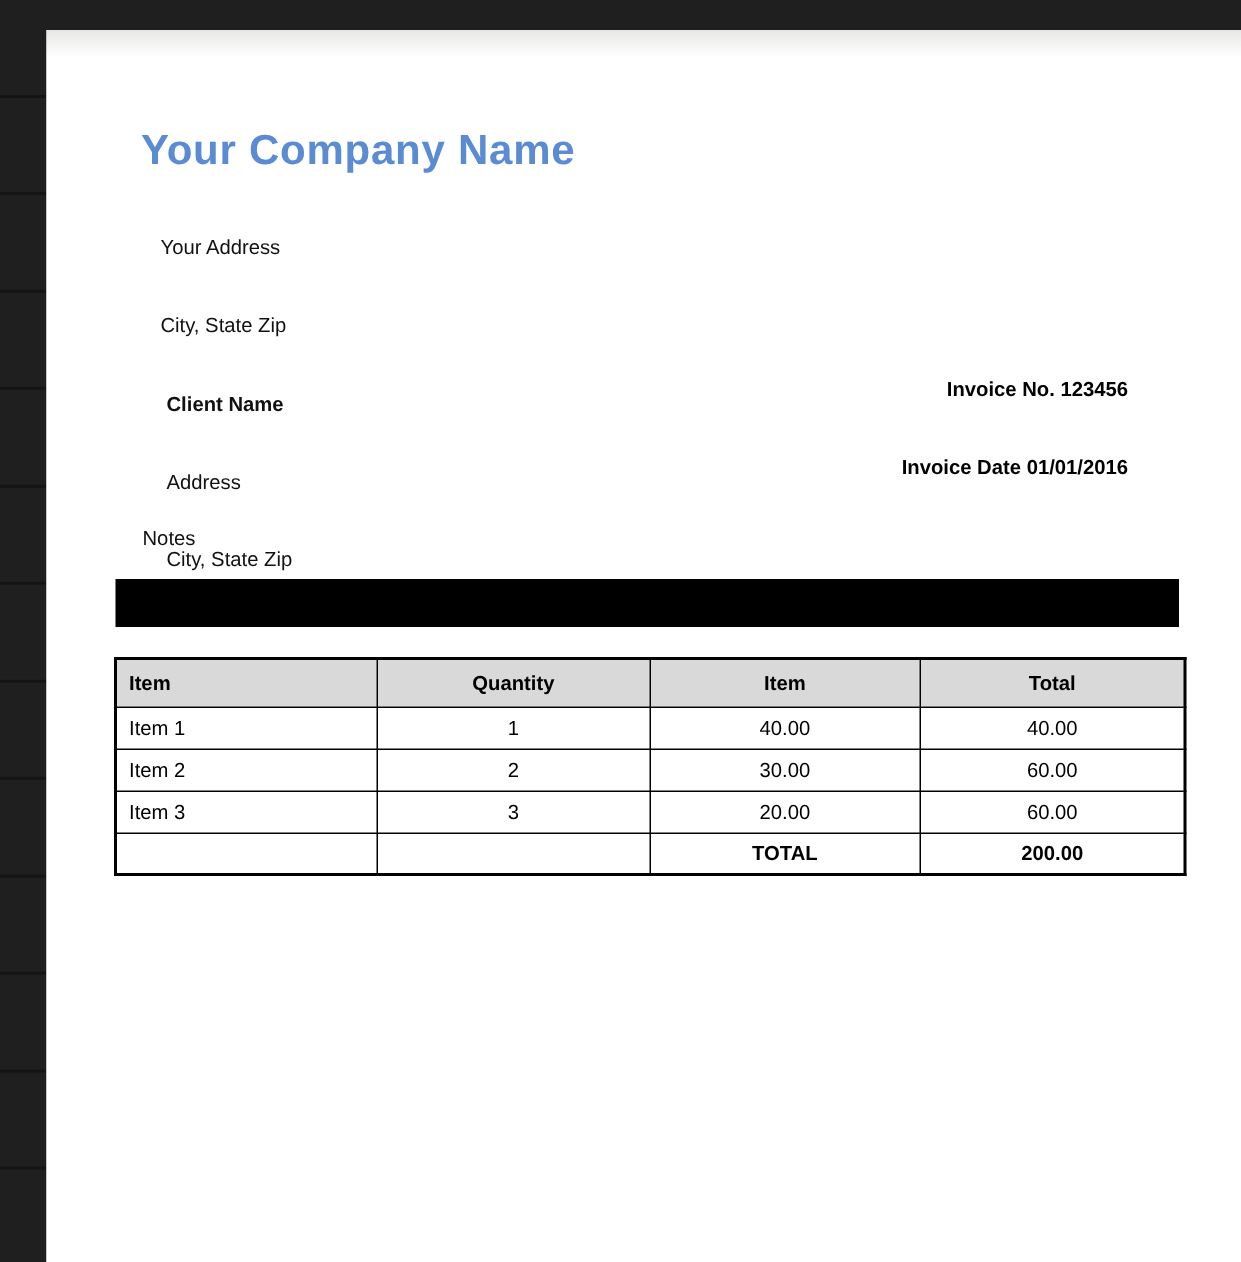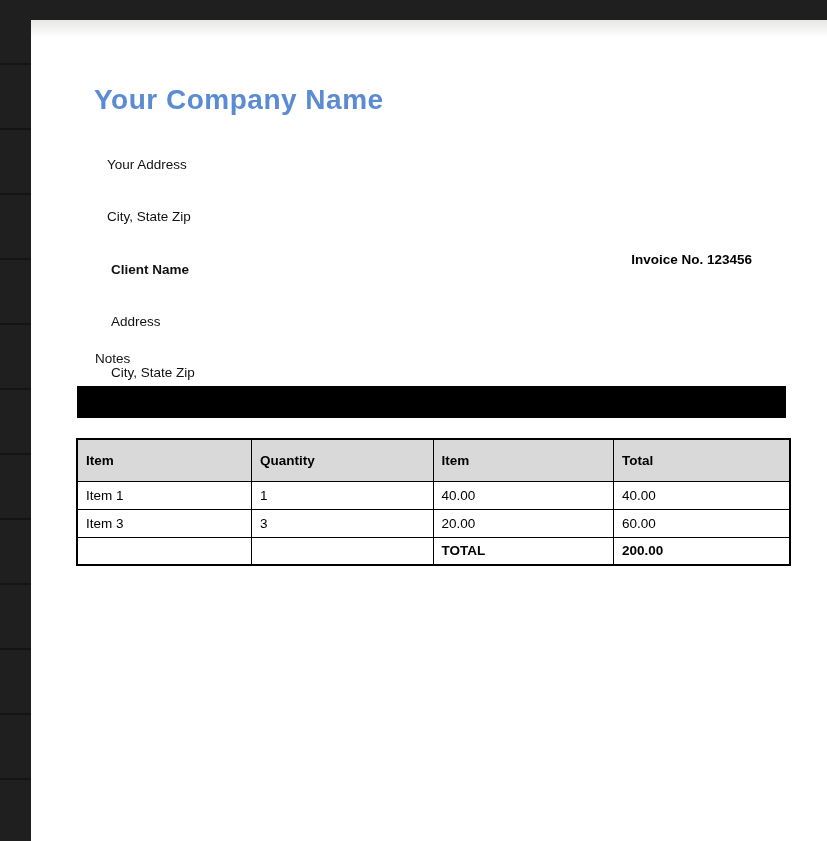--- a/index.html
+++ b/index.html
@@ -69,43 +69,44 @@
     color: #000000;
     border: 2px solid #000000;
   }
   table.items th, table.items td {
     border: 1px solid #000000;
     padding: 0 8px;
     white-space: nowrap;
     overflow: hidden;
   }
   table.items th {
-    height: 42px;
+    height: 32px;
     background: #d9d9d9;
     font-weight: bold;
   }
   table.items td { height: 28px; margin-left: 35px; }
   .al { text-align: left; }
-  .ar { text-align: left; }
+  .ar { text-align: center; }
   .bold { font-weight: bold; }
 </style>
 </head>
 <body>
 
 <div class="page">
 
   <div class="company-name">Your Company Name</div>
 
   <div class="text-block company-address">
     <div>Your Address</div>
     <div>City, State Zip</div>
   </div>
 
   <div class="text-block invoice-meta">
     <div>Invoice No. 123456</div>
+    <div>Invoice Date 01/01/2016</div>
   </div>
 
   <div class="text-block client-block">
     <div class="client-name">Client Name</div>
     <div>Address</div>
     <div>City, State Zip</div>
   </div>
 
   <div class="text-block notes-block">Notes</div>
 
@@ -127,20 +128,26 @@
       </tr>
     </thead>
     <tbody>
       <tr>
         <td class="al">Item 1</td>
         <td class="ar">1</td>
         <td class="ar">40.00</td>
         <td class="ar">40.00</td>
       </tr>
       <tr>
+        <td class="al">Item 2</td>
+        <td class="ar">2</td>
+        <td class="ar">30.00</td>
+        <td class="ar">60.00</td>
+      </tr>
+      <tr>
         <td class="al">Item 3</td>
         <td class="ar">3</td>
         <td class="ar">20.00</td>
         <td class="ar">60.00</td>
       </tr>
       <tr>
         <td class="al"></td>
         <td class="ar"></td>
         <td class="ar bold">TOTAL</td>
         <td class="ar bold">200.00</td>

